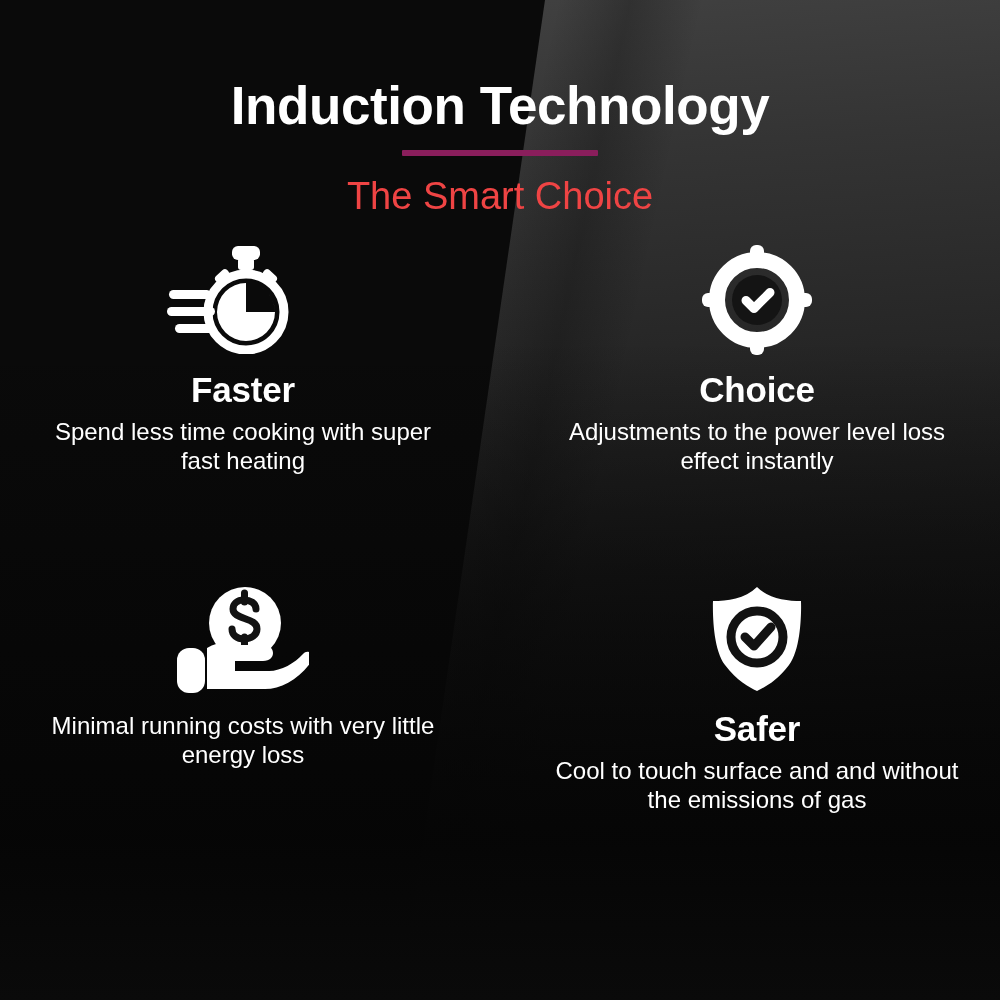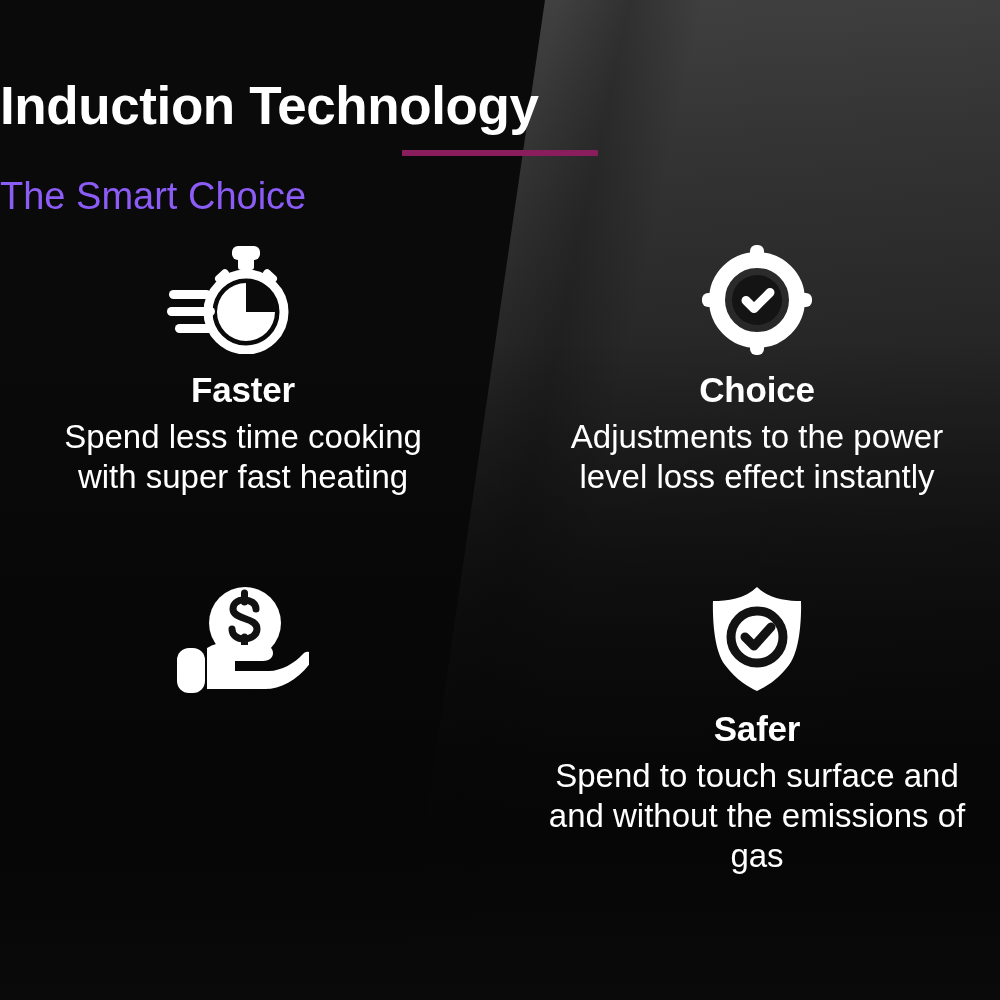--- a/index.html
+++ b/index.html
@@ -52,21 +52,21 @@
     width: 100%;
     height: 100%;
     z-index: 3;
   }
 
   .header {
     position: absolute;
     top: 78px;
     left: 0;
     width: 100%;
-    text-align: left;
+    text-align: center;
   }
   .title {
     font-size: 53px;
     font-weight: 700;
     letter-spacing: -0.4px;
     line-height: 1.05;
     margin: 0;
     color: #ffffff;
   }
   .accent-rule {
@@ -74,21 +74,21 @@
     height: 6px;
     margin: 16px auto 0 auto;
     background: #8a1e5c;
     border-radius: 1px;
   }
   .subtitle {
     font-size: 38px;
     font-weight: 400;
     line-height: 1.1;
     margin: 20px 0 0 0;
-    color: #8b5cf6;
+    color: #ef4444;
   }
 
   .grid {
     position: absolute;
     top: 246px;
     left: 0;
     width: 100%;
     height: 650px;
     display: grid;
     grid-template-columns: 1fr 1fr;
@@ -117,21 +117,21 @@
   }
   .feature-title {
     font-size: 35px;
     font-weight: 700;
     line-height: 1.05;
     margin: 0 0 8px 0;
     color: #ffffff;
     letter-spacing: -0.2px;
   }
   .feature-desc {
-    font-size: 33px;
+    font-size: 24px;
     font-weight: 400;
     line-height: 1.22;
     margin: 0;
     color: #ffffff;
     text-align: center;
     max-width: 420px;
   }
 </style>
 </head>
 <body>
@@ -212,32 +212,33 @@
               <path d="M67.5 52 L67.5 62"></path>
             </g>
 
             <g fill="#ffffff">
               <path d="M30 63 C40 57 54 56 63 60 L86 60 C93 60 96 64 96 68 C96 72 93 76 86 76 L58 76 L58 86 L92 86 C104 86 118 78 126 69 C131 63 139 70 134 77 C122 94 104 104 88 104 L30 104 Z"></path>
 
               <rect x="0" y="63" width="28" height="45" rx="12"></rect>
             </g>
           </svg>
         </div>
+        <div class="feature-desc">Minimal running costs with very little energy loss</div>
       </div>
 
       <div class="feature">
         <div class="feature-icon">
           <svg width="100" height="108" viewBox="0 0 100 108" aria-hidden="true">
 
             <path d="M50 2 C38 14 20 16 6 16 C6 16 4 62 18 80 C30 96 42 102 50 106 C58 102 70 96 82 80 C96 62 94 16 94 16 C80 16 62 14 50 2 Z" fill="#ffffff"></path>
 
             <circle cx="50" cy="52" r="26" fill="none" stroke="#121212" stroke-width="9"></circle>
 
             <path d="M38 52 L47 61 L64 42" fill="none" stroke="#121212" stroke-width="9" stroke-linecap="round" stroke-linejoin="round"></path>
           </svg>
         </div>
         <div class="feature-title">Safer</div>
-        <div class="feature-desc">Spend to touch surface and and without the emissions of gas</div>
+        <div class="feature-desc">Cool to touch surface and and without the emissions of gas</div>
       </div>
 
     </div>
   </div>
 </div>
 
 </body></html>

